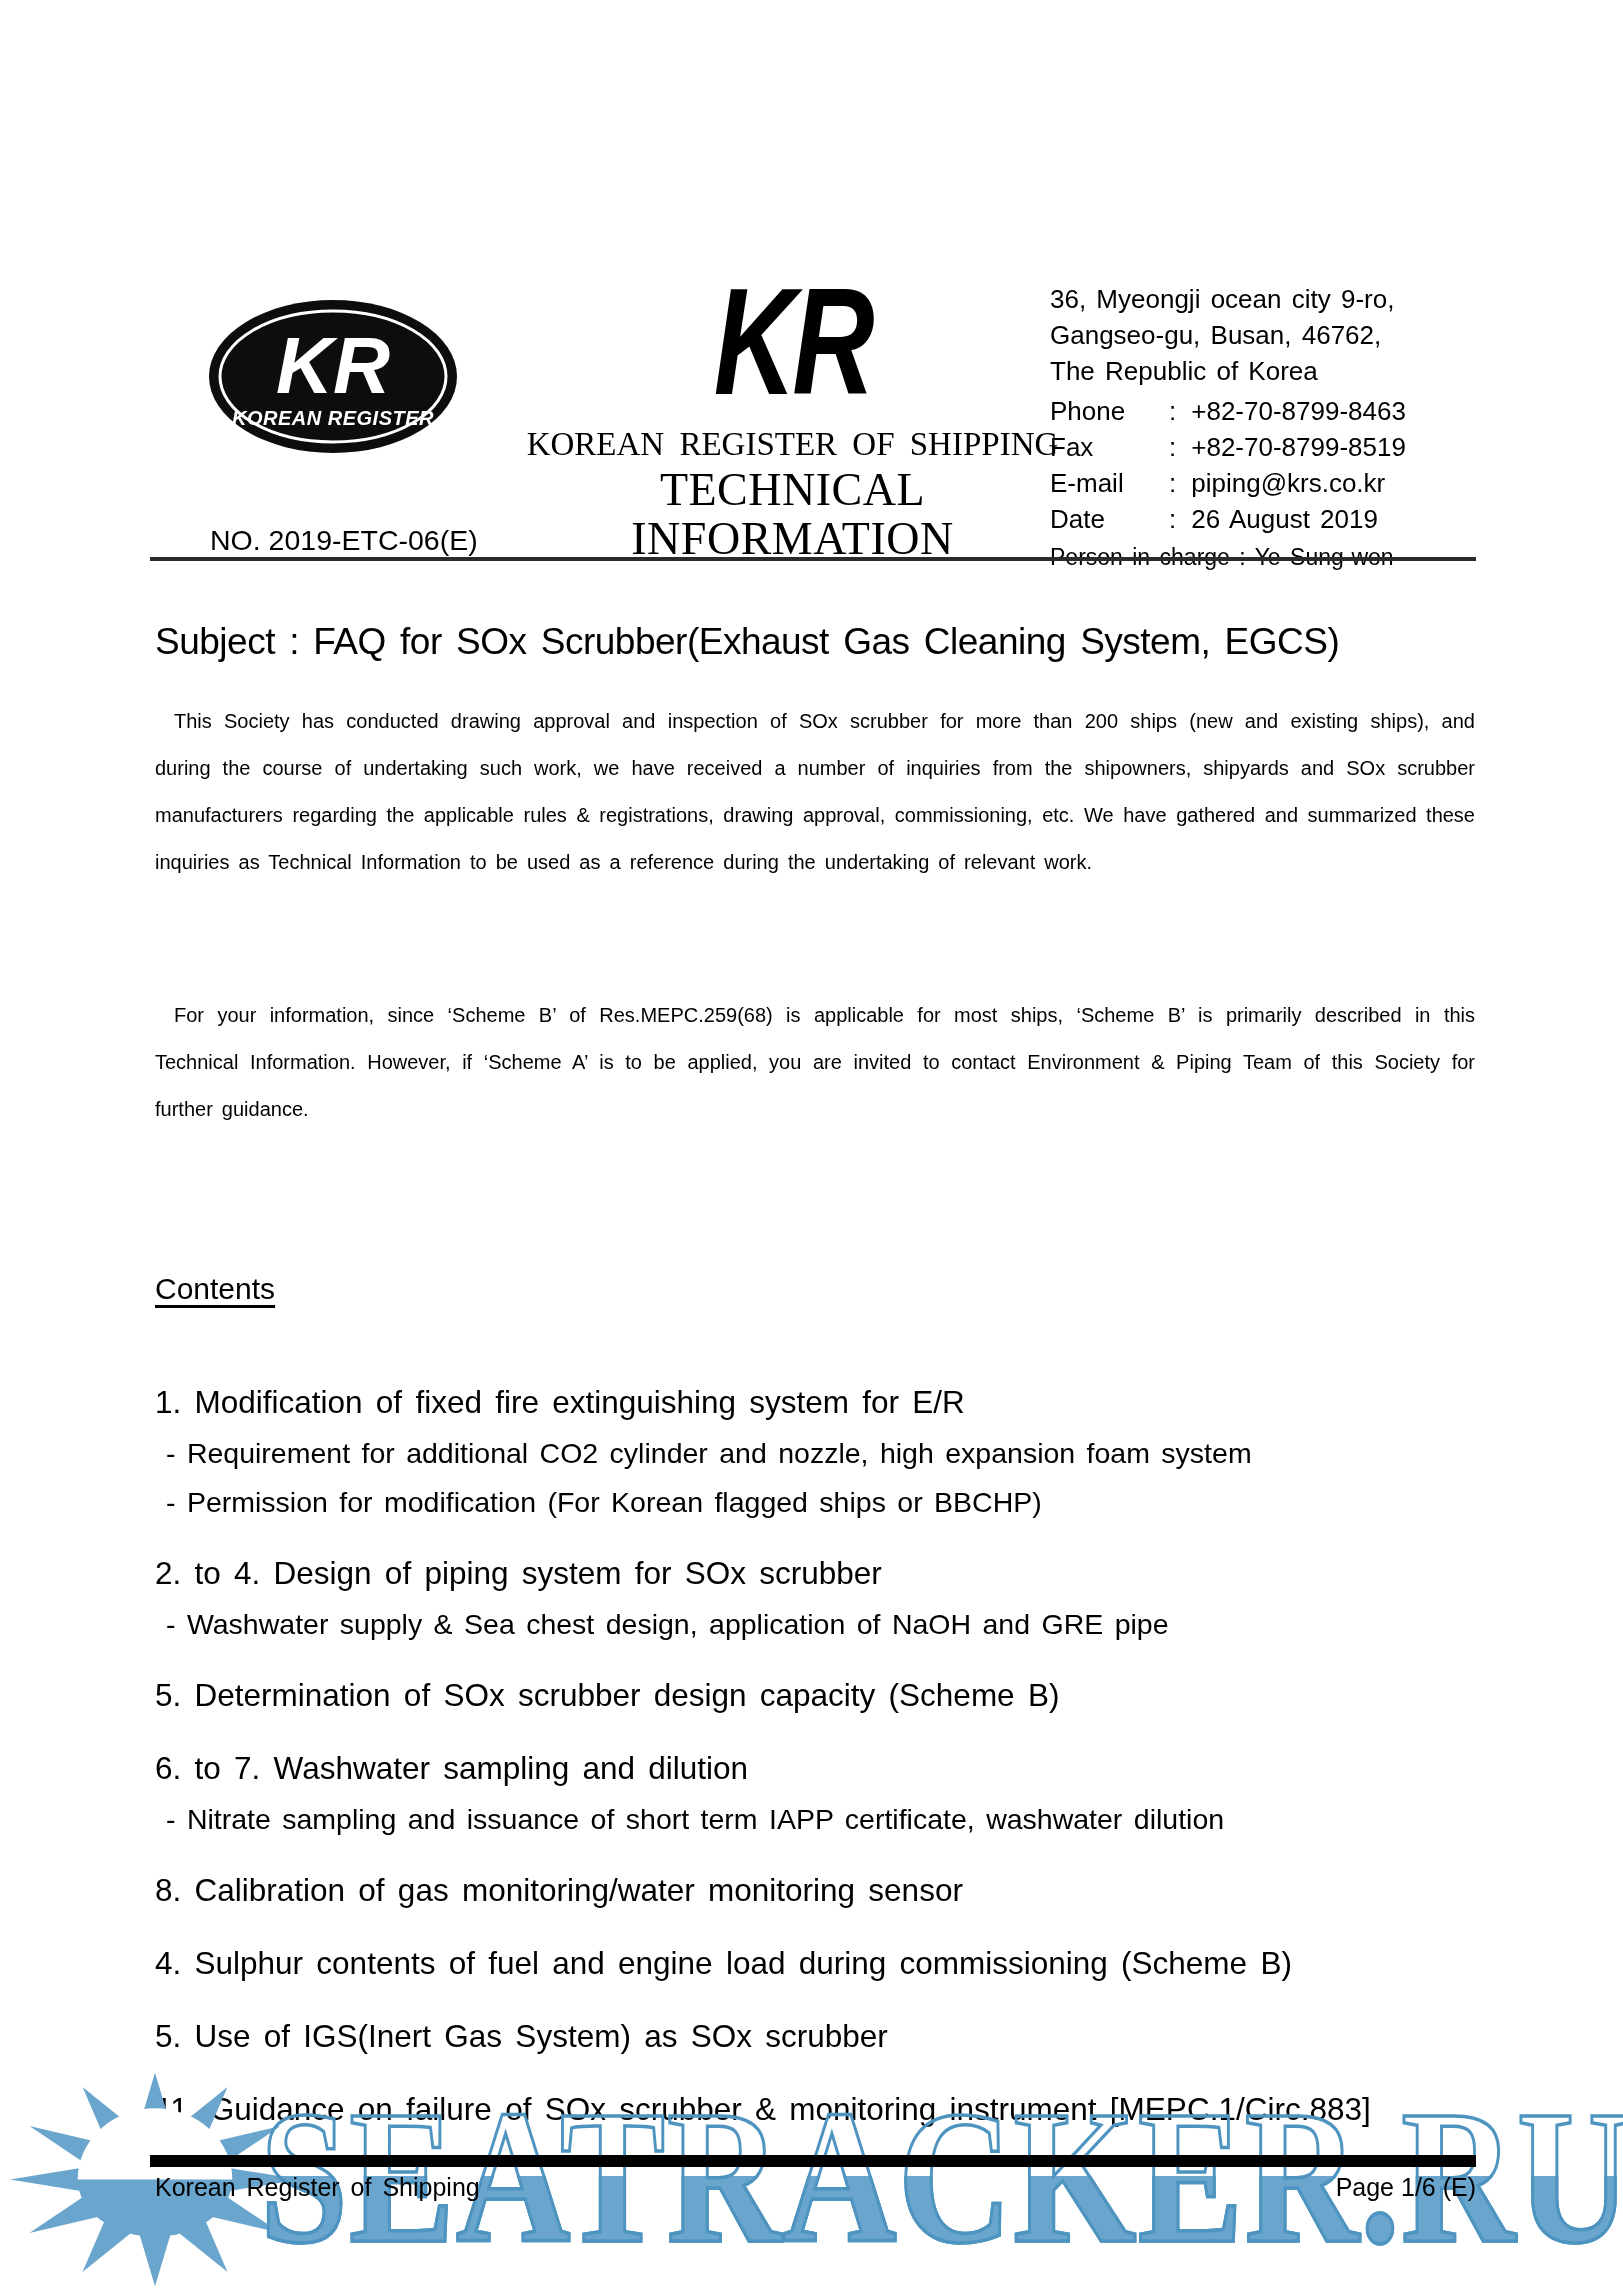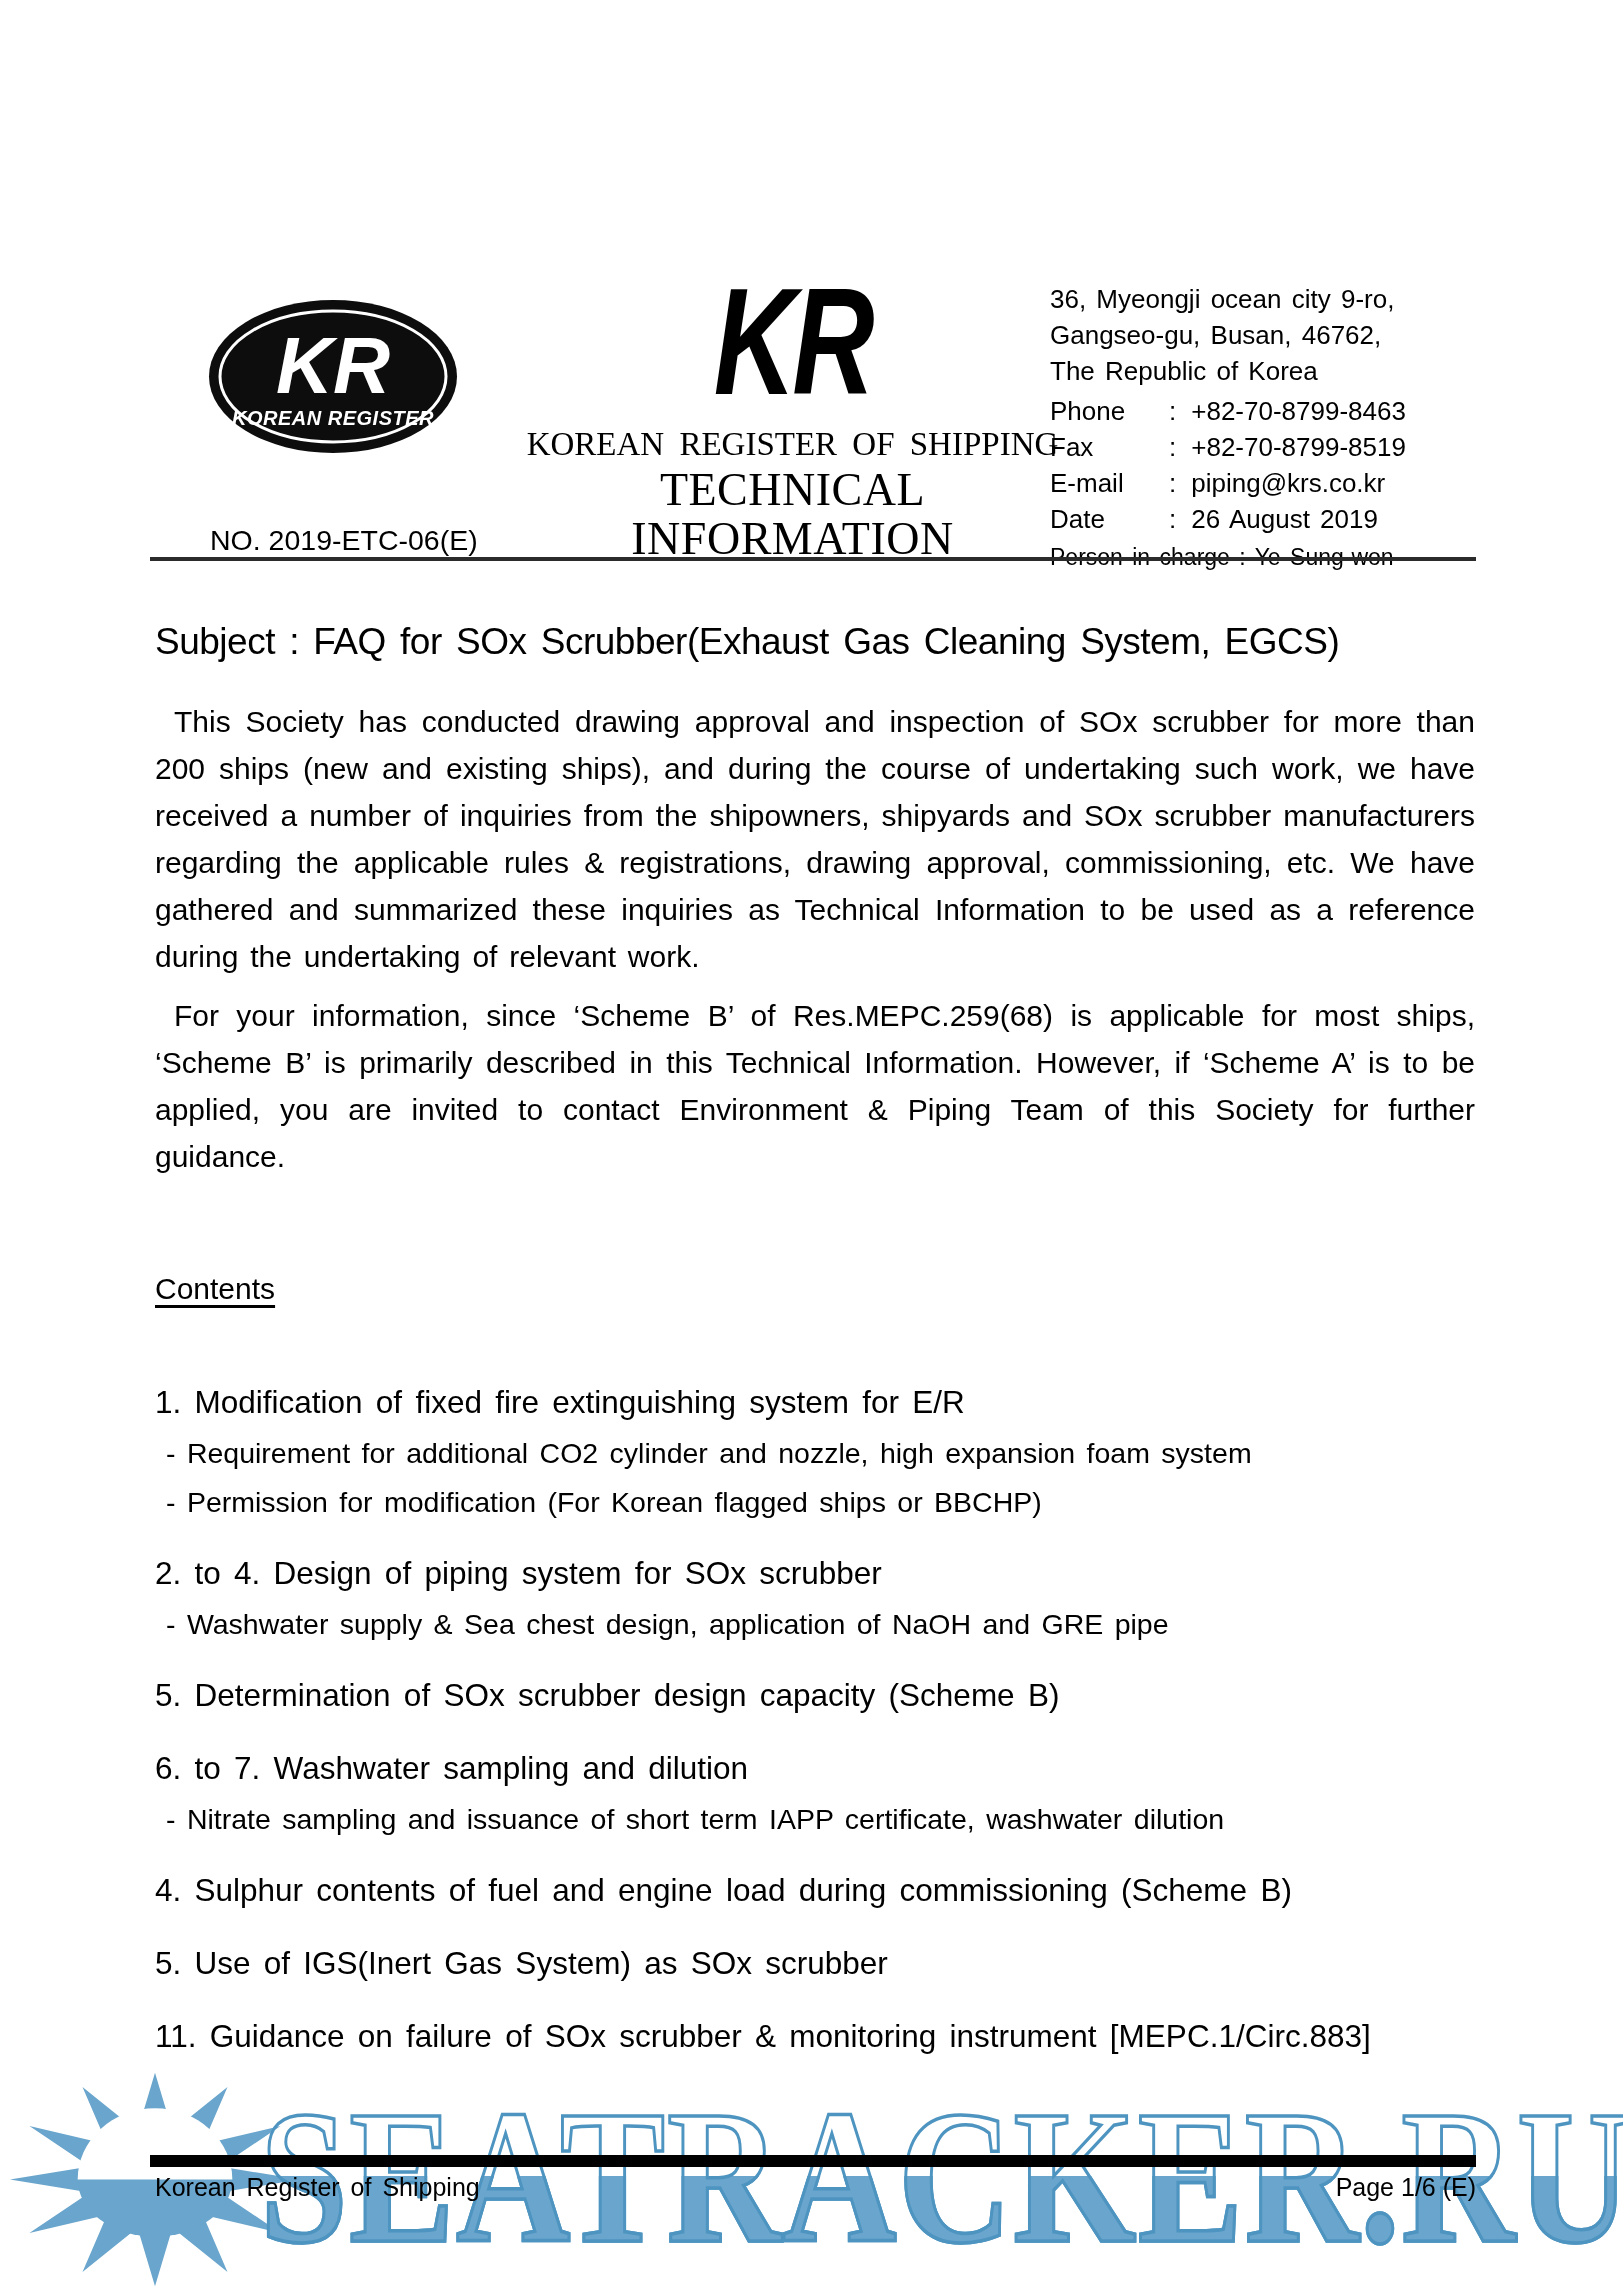--- a/index.html
+++ b/index.html
@@ -43,21 +43,21 @@
   .person{font-size:23px;line-height:29px;margin-top:6px;white-space:nowrap;}
   .doc-no{position:absolute;left:210px;top:525px;font-size:28.5px;line-height:30px;white-space:nowrap;}
   .header-rule{position:absolute;left:150px;top:557px;width:1326px;height:3.5px;background:#2b2b2b;}
   
   .subject{
     position:absolute;left:155px;top:621px;width:1350px;
     font-size:37px;line-height:42px;letter-spacing:-0.5px;word-spacing:4.5px;white-space:nowrap;
   }
   .para{
     position:absolute;left:155px;width:1320px;
-    font-size:30px;line-height:47px;
+    font-size:20px;line-height:47px;
     text-align:justify;text-indent:19px;word-spacing:3.5px;
   }
   .para1{top:698px;}
   .para2{top:992px;}
   .contents-title{
     position:absolute;left:155px;top:1271px;
     font-size:30px;line-height:36px;
     text-decoration:underline;text-decoration-thickness:2.5px;text-underline-offset:6px;
   }
   .contents{position:absolute;left:155px;top:1384px;width:1325px;}
@@ -140,20 +140,21 @@
 
   <div class="contents">
     <div class="c-head first">1. Modification of fixed fire extinguishing system for E/R</div>
     <div class="c-sub">- Requirement for additional CO2 cylinder and nozzle, high expansion foam system</div>
     <div class="c-sub">- Permission for modification (For Korean flagged ships or BBCHP)</div>
     <div class="c-head">2. to 4. Design of piping system for SOx scrubber</div>
     <div class="c-sub">- Washwater supply &amp; Sea chest design, application of NaOH and GRE pipe</div>
     <div class="c-head">5. Determination of SOx scrubber design capacity (Scheme B)</div>
     <div class="c-head">6. to 7. Washwater sampling and dilution</div>
     <div class="c-sub">- Nitrate sampling and issuance of short term IAPP certificate, washwater dilution</div>
+    <div class="c-head">8. Calibration of gas monitoring/water monitoring sensor</div>
     <div class="c-head">4. Sulphur contents of fuel and engine load during commissioning (Scheme B)</div>
     <div class="c-head">5. Use of IGS(Inert Gas System) as SOx scrubber</div>
     <div class="c-head">11. Guidance on failure of SOx scrubber &amp; monitoring instrument [MEPC.1/Circ.883]</div>
   </div>
 
   <div class="watermark">
     <svg class="sun-svg" viewBox="0 0 600 660" preserveAspectRatio="none">
       <polygon fill="#69a5cc" points="
         300,30 336.2,194.8 450,70.2 399,231 559.8,180 435.2,293.8 600,330 435.2,366.2
         559.8,480 399,429 450,589.8 336.2,465.2 300,630 263.8,465.2 150,589.8 201,429

